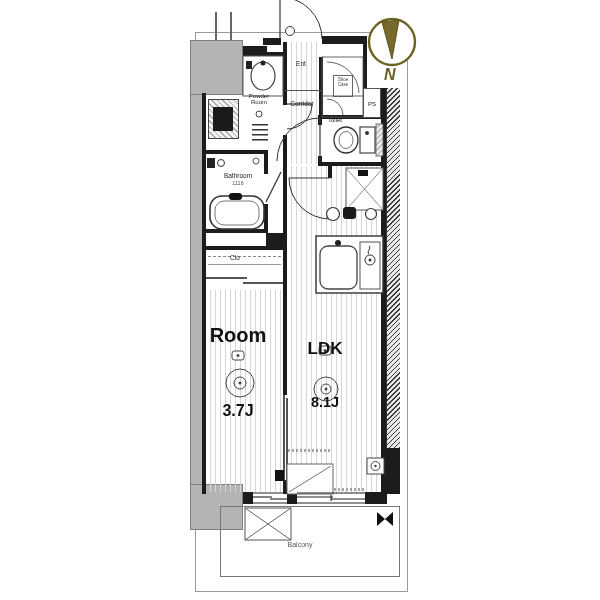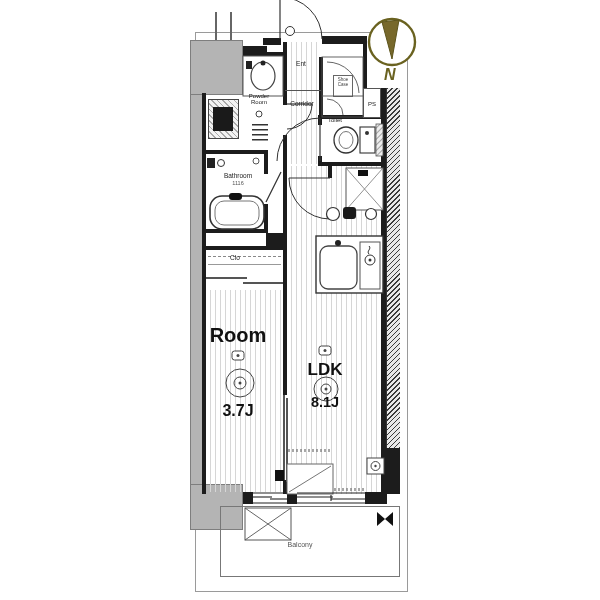--- a/index.html
+++ b/index.html
@@ -261,16 +261,16 @@
   <div class="lbl" style="left:281px;top:100px;width:42px;font-size:6.5px;">Corridor</div>
   <div class="lbl" style="left:240px;top:93px;width:38px;font-size:6px;">Powder
 Room</div>
   <div class="lbl" style="left:322px;top:117px;width:26px;font-size:6px;">Toilet</div>
   <div class="lbl" style="left:358px;top:101px;width:28px;font-size:6px;">PS</div>
   <div class="lbl" style="left:209px;top:172px;width:58px;font-size:6.5px;">Bathroom</div>
   <div class="lbl" style="left:209px;top:181px;width:58px;font-size:5.5px;color:#555;">1116</div>
   <div class="lbl" style="left:221px;top:254px;width:28px;font-size:6.5px;">Clo</div>
   <div class="lbl" style="left:201px;top:325px;width:74px;font-size:20px;font-weight:600;color:#111;">Room</div>
   <div class="lbl" style="left:201px;top:402px;width:74px;font-size:16px;font-weight:600;color:#111;">3.7J</div>
-  <div class="lbl" style="left:295px;top:361px;width:60px;font-size:17px;font-weight:600;color:#111;">LDK</div>
+  <div class="lbl" style="left:295px;top:340px;width:60px;font-size:17px;font-weight:600;color:#111;">LDK</div>
   <div class="lbl" style="left:295px;top:395px;width:60px;font-size:14.5px;font-weight:600;color:#111;">8.1J</div>
   <div class="lbl" style="left:270px;top:541px;width:60px;font-size:7px;color:#555;">Balcony</div>
 </div>
 
 </body></html>

